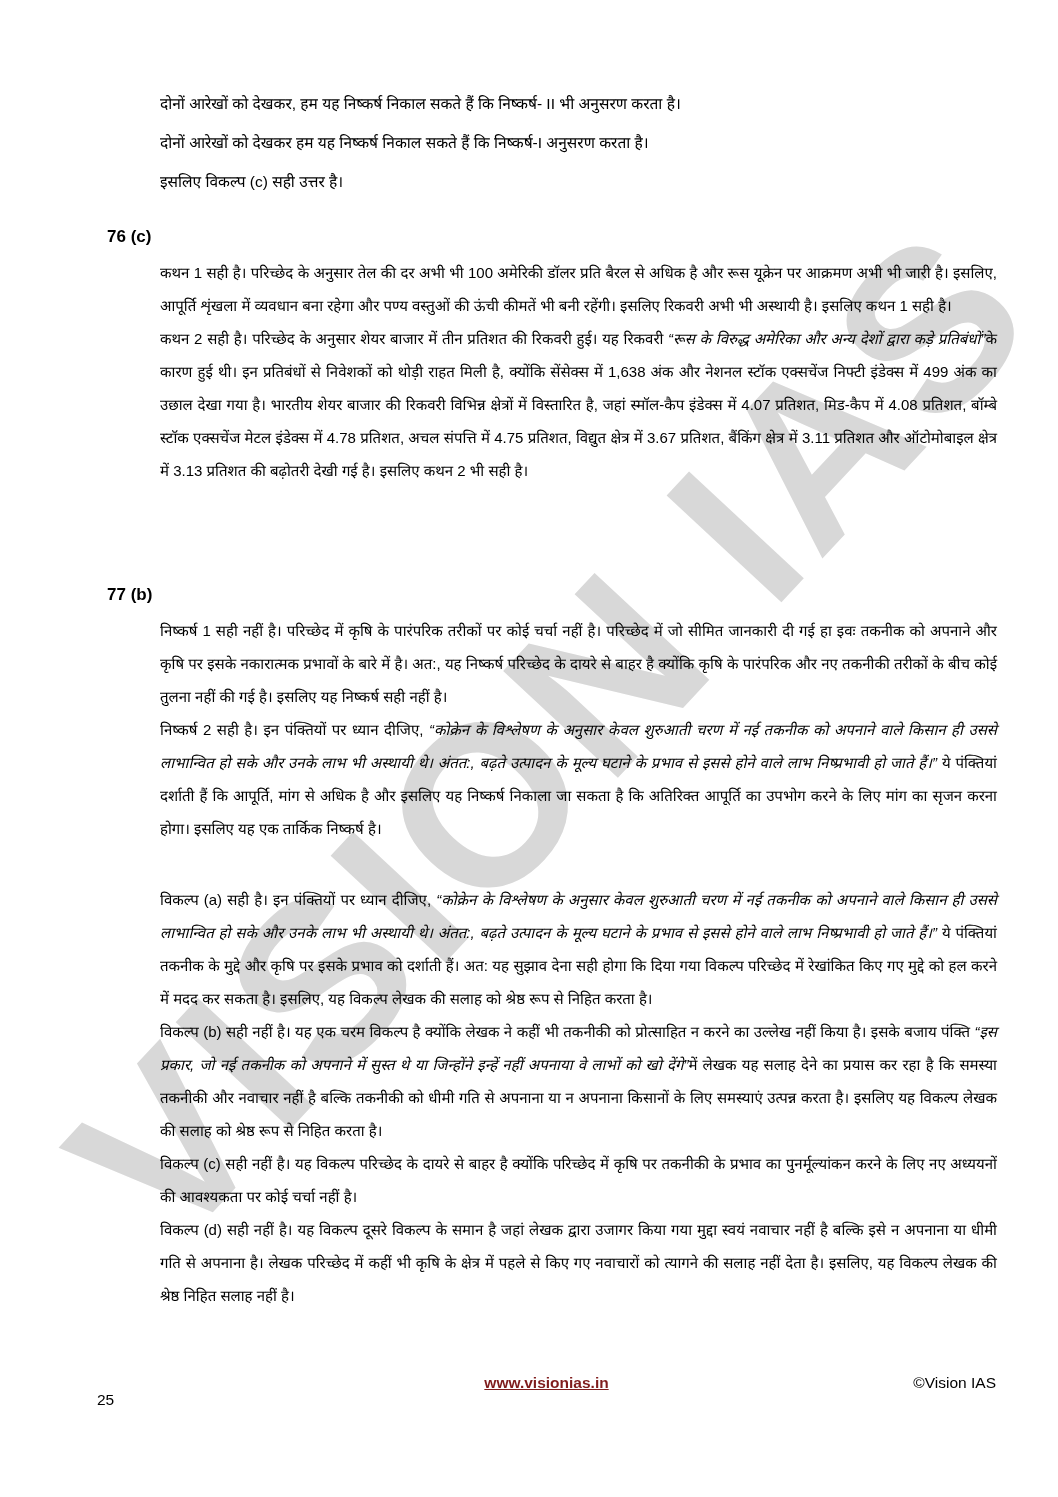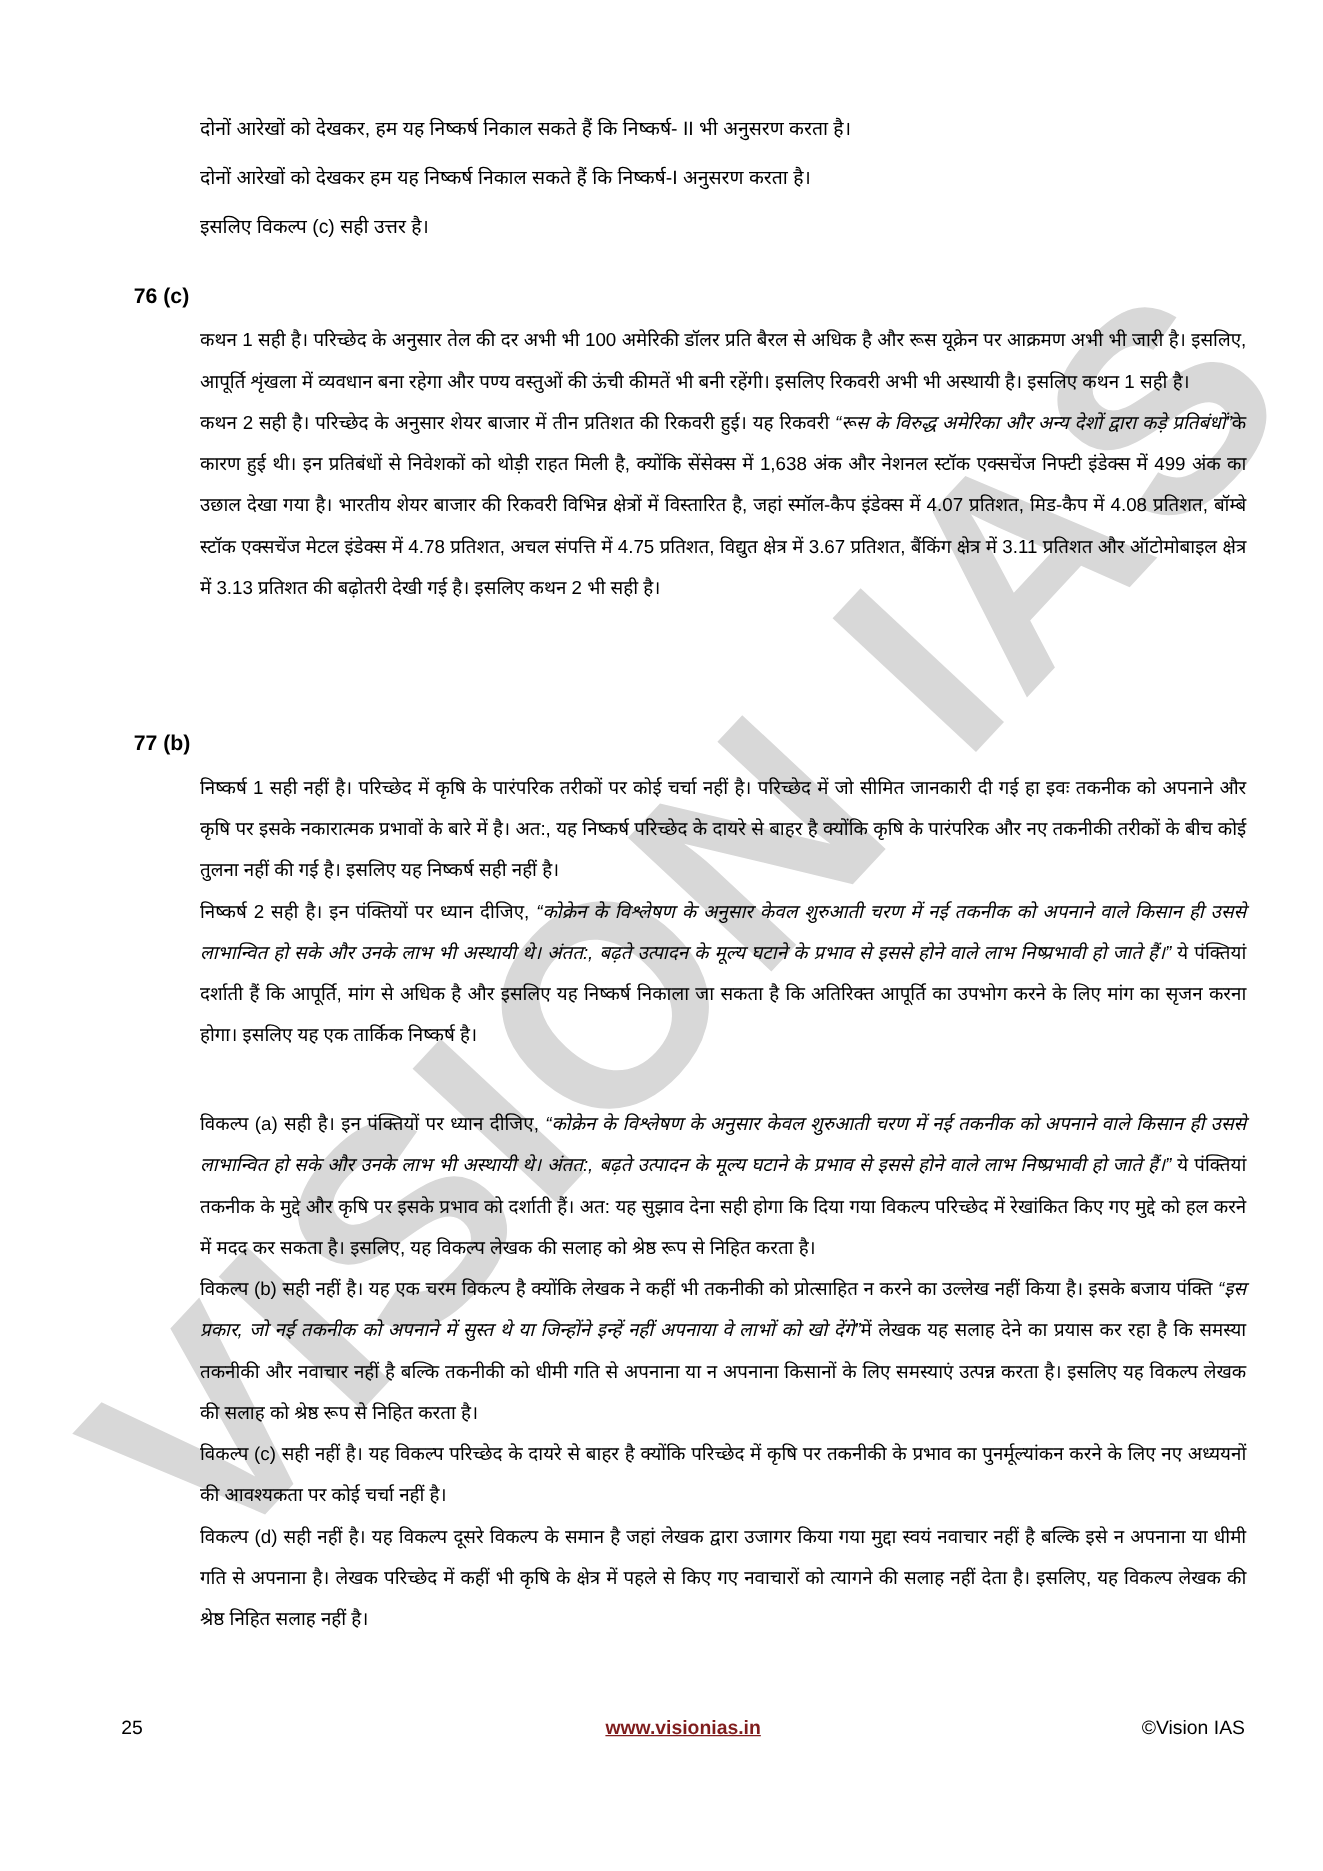--- a/index.html
+++ b/index.html
@@ -18,21 +18,21 @@
   .intro p{margin:0;font-size:15.5px;line-height:39px;}
   .qsec{position:absolute;left:0;width:900px;}
   .q76{top:222px}
   .q77{top:580px}
   .q78{top:883px}
   .qlabel{margin:0 0 4px 10px;font-size:17px;line-height:30px;font-weight:bold;}
   .para{margin:0 0 0 63px;font-size:15px;line-height:33px;text-align:justify;}
   .b{font-weight:normal;}
   .i{font-style:italic;}
   .footer{position:absolute;left:97px;top:1374px;width:899px;height:24px;z-index:2;font-size:15.5px;}
-  .footer .pageno{position:absolute;left:0;top:0;}
+  .footer .pageno{position:absolute;left:0;top:17px;}
   .footer .site{position:absolute;left:50%;top:0;transform:translateX(-50%);
     color:#7f1d1d;text-decoration:underline;font-weight:bold;cursor:pointer;}
   .footer .copy{position:absolute;right:0;top:0;}
 </style>
 </head>
 <body>
 
 <div class="page">
 
   <div class="watermark">VISION IAS</div>

